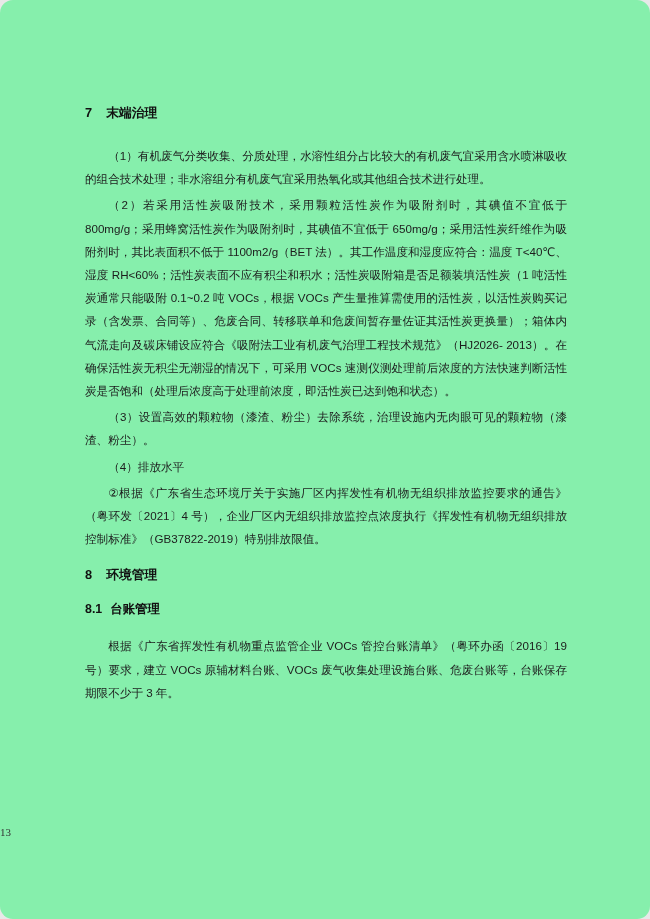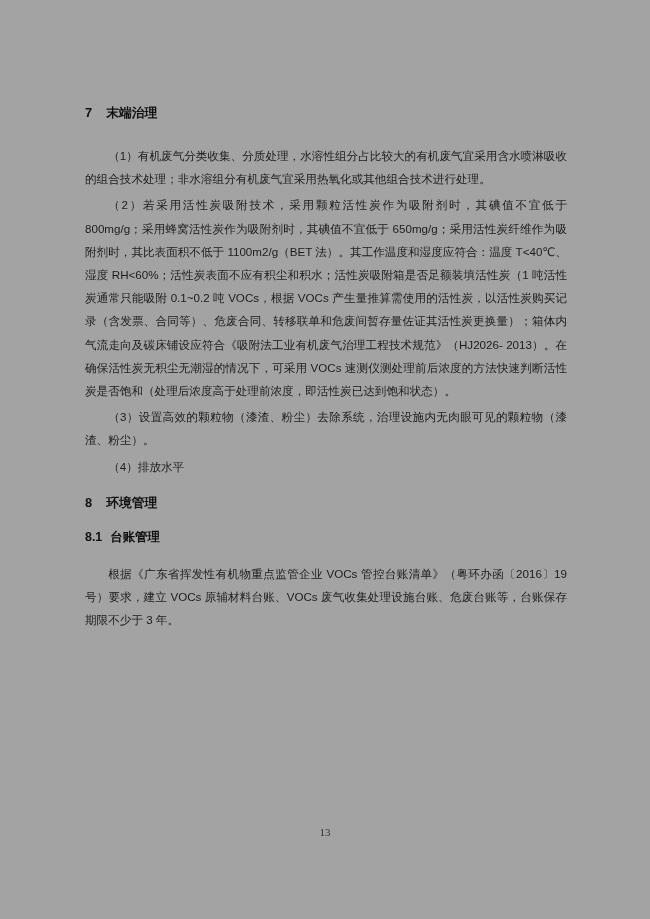--- a/index.html
+++ b/index.html
@@ -5,24 +5,25 @@
   html, body {
     margin: 0;
     padding: 0;
     background: #e8e8e8;
   }
   .page {
     position: relative;
     width: 650px;
     height: 919px;
     margin: 0 auto;
-    background: #a3a3a3;
+    background: #86efac;
     font-family: "Liberation Sans", "DejaVu Sans", sans-serif;
     color: #1c1c1c;
     overflow: hidden;
+    border-radius: 13px;
   }
   .content {
     position: absolute;
     left: 85px;
     top: 104px;
     width: 482px;
   }
   .sec-heading {
     font-size: 12.8px;
     font-weight: bold;
@@ -52,21 +53,21 @@
     text-align: justify;
     text-indent: 2em;
     margin: 0 0 3px 0;
     word-break: break-word;
   }
   .page-number {
     position: absolute;
     left: 0;
     right: 0;
     top: 826px;
-    text-align: center;
+    text-align: left;
     font-size: 11px;
     color: #333;
     font-family: "Liberation Serif", "DejaVu Serif", serif;
   }
 </style>
 </head>
 <body>
 
 <div class="page">
   <div class="content">
@@ -77,20 +78,21 @@
 
     <p class="body-para">（1）有机废气分类收集、分质处理，水溶性组分占比较大的有机废气宜采用含水喷淋吸收的组合技术处理；非水溶组分有机废气宜采用热氧化或其他组合技术进行处理。</p>
 
     <p class="body-para">（2）若采用活性炭吸附技术，采用颗粒活性炭作为吸附剂时，其碘值不宜低于 800mg/g；采用蜂窝活性炭作为吸附剂时，其碘值不宜低于 650mg/g；采用活性炭纤维作为吸附剂时，其比表面积不低于 1100m2/g（BET 法）。其工作温度和湿度应符合：温度 T&lt;40℃、湿度 RH&lt;60%；活性炭表面不应有积尘和积水；活性炭吸附箱是否足额装填活性炭（1 吨活性炭通常只能吸附 0.1~0.2 吨 VOCs，根据 VOCs 产生量推算需使用的活性炭，以活性炭购买记录（含发票、合同等）、危废合同、转移联单和危废间暂存量佐证其活性炭更换量）；箱体内气流走向及碳床铺设应符合《吸附法工业有机废气治理工程技术规范》（HJ2026- 2013）。在确保活性炭无积尘无潮湿的情况下，可采用 VOCs 速测仪测处理前后浓度的方法快速判断活性炭是否饱和（处理后浓度高于处理前浓度，即活性炭已达到饱和状态）。</p>
 
     <p class="body-para">（3）设置高效的颗粒物（漆渣、粉尘）去除系统，治理设施内无肉眼可见的颗粒物（漆渣、粉尘）。</p>
 
     <p class="body-para">（4）排放水平</p>
 
 
+    <p class="body-para">②根据《广东省生态环境厅关于实施厂区内挥发性有机物无组织排放监控要求的通告》（粤环发〔2021〕4 号），企业厂区内无组织排放监控点浓度执行《挥发性有机物无组织排放控制标准》（GB37822-2019）特别排放限值。</p>
 
     <h2 class="sec-heading level-1-mid">
       <span class="sec-num">8</span><span class="sec-title">环境管理</span>
     </h2>
 
     <h3 class="sec-heading level-2">
       <span class="sec-num">8.1</span><span class="sec-title">台账管理</span>
     </h3>
 
     <p class="body-para">根据《广东省挥发性有机物重点监管企业 VOCs 管控台账清单》（粤环办函〔2016〕19 号）要求，建立 VOCs 原辅材料台账、VOCs 废气收集处理设施台账、危废台账等，台账保存期限不少于 3 年。</p>

